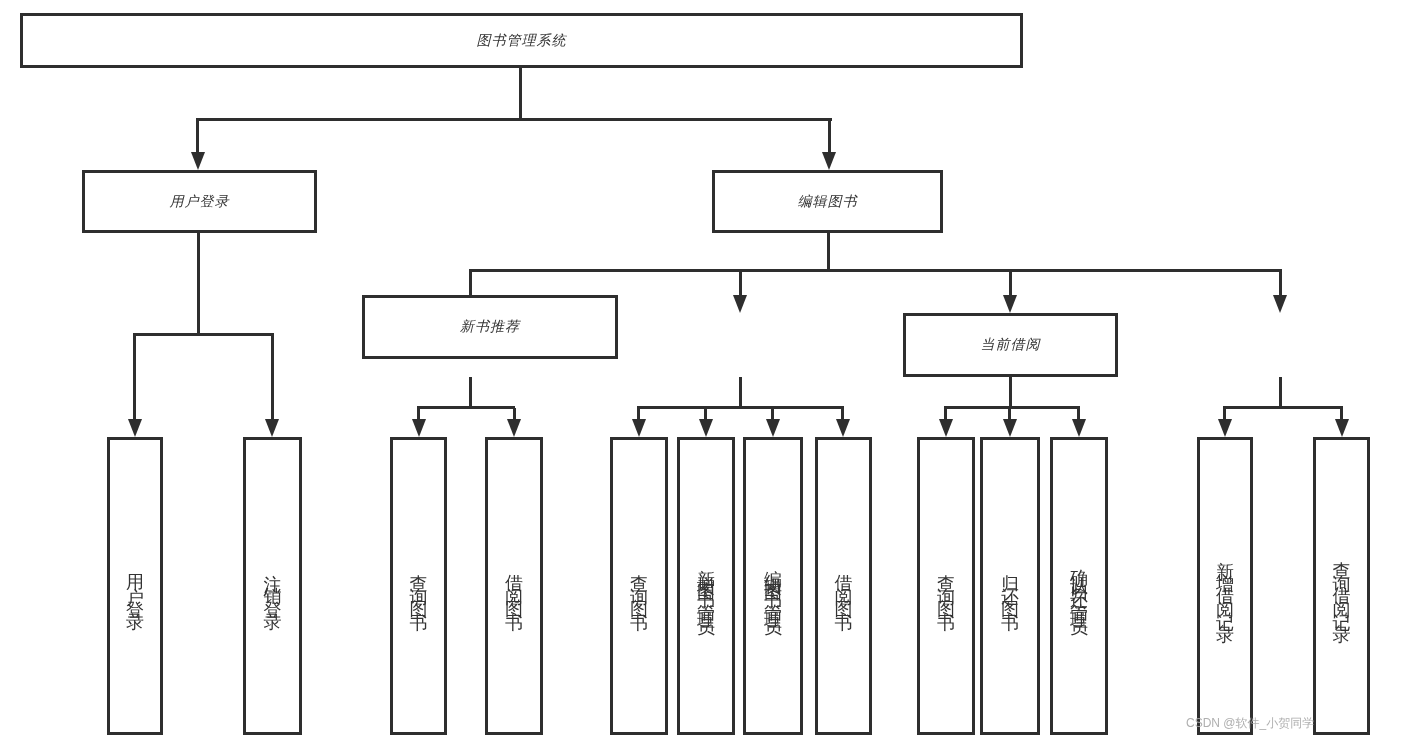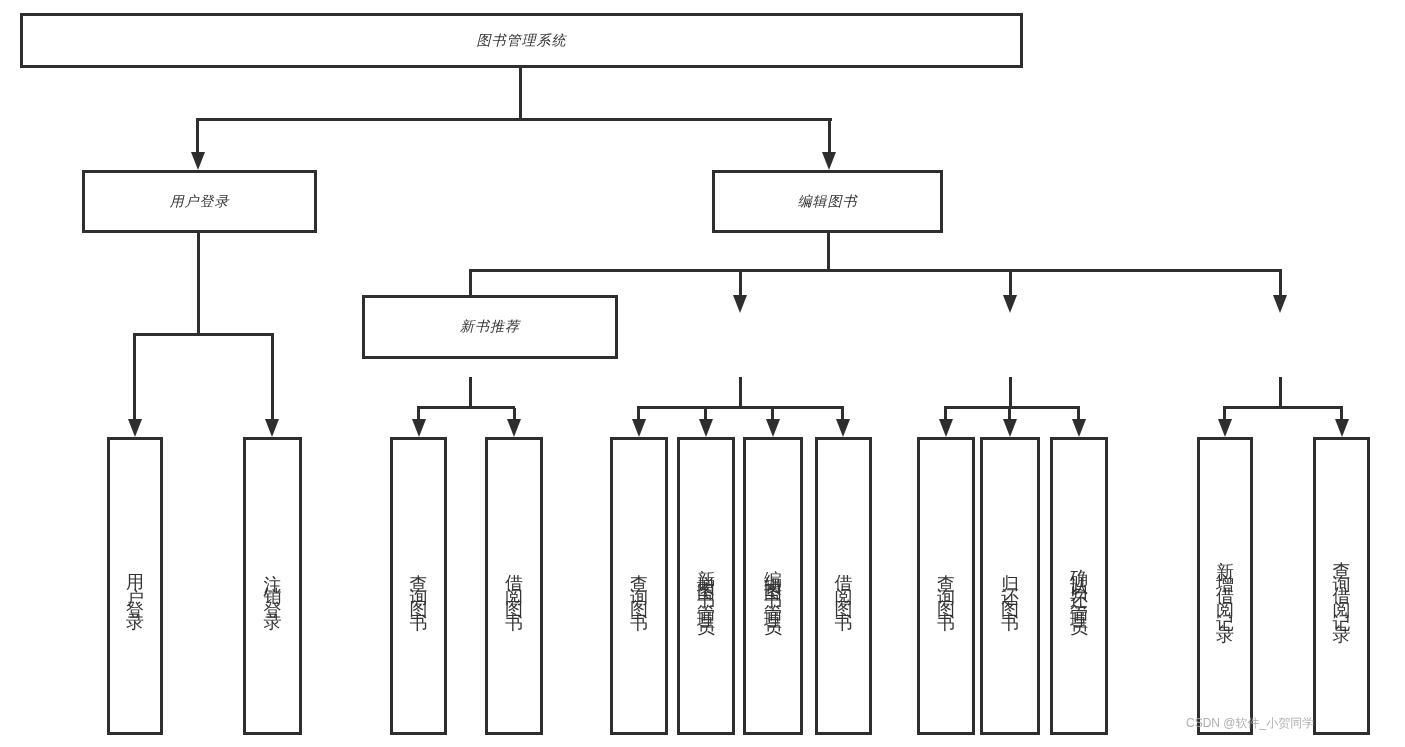--- a/index.html
+++ b/index.html
@@ -97,20 +97,23 @@
   <div class="vline" style="left:739px;top:271px;height:26px"></div>
   <div class="arrow" style="left:733px;top:295px"></div>
   <div class="vline" style="left:1009px;top:271px;height:26px"></div>
   <div class="arrow" style="left:1003px;top:295px"></div>
   <div class="vline" style="left:1279px;top:271px;height:26px"></div>
   <div class="arrow" style="left:1273px;top:295px"></div>
 
   <div class="box h" style="left:362px;top:295px;width:256px;height:64px">
     <span>新书推荐</span>
   </div>
+  <div class="box h" style="left:903px;top:313px;width:215px;height:64px">
+    <span>当前借阅</span>
+  </div>
 
   <div class="vline" style="left:469px;top:377px;height:31px"></div>
   <div class="hline" style="left:417px;top:406px;width:98px"></div>
   <div class="vline" style="left:417px;top:408px;height:12px"></div>
   <div class="arrow" style="left:412px;top:419px"></div>
   <div class="vline" style="left:513px;top:408px;height:12px"></div>
   <div class="arrow" style="left:507px;top:419px"></div>
 
   <div class="vline" style="left:739px;top:377px;height:31px"></div>
   <div class="hline" style="left:637px;top:406px;width:207px"></div>

